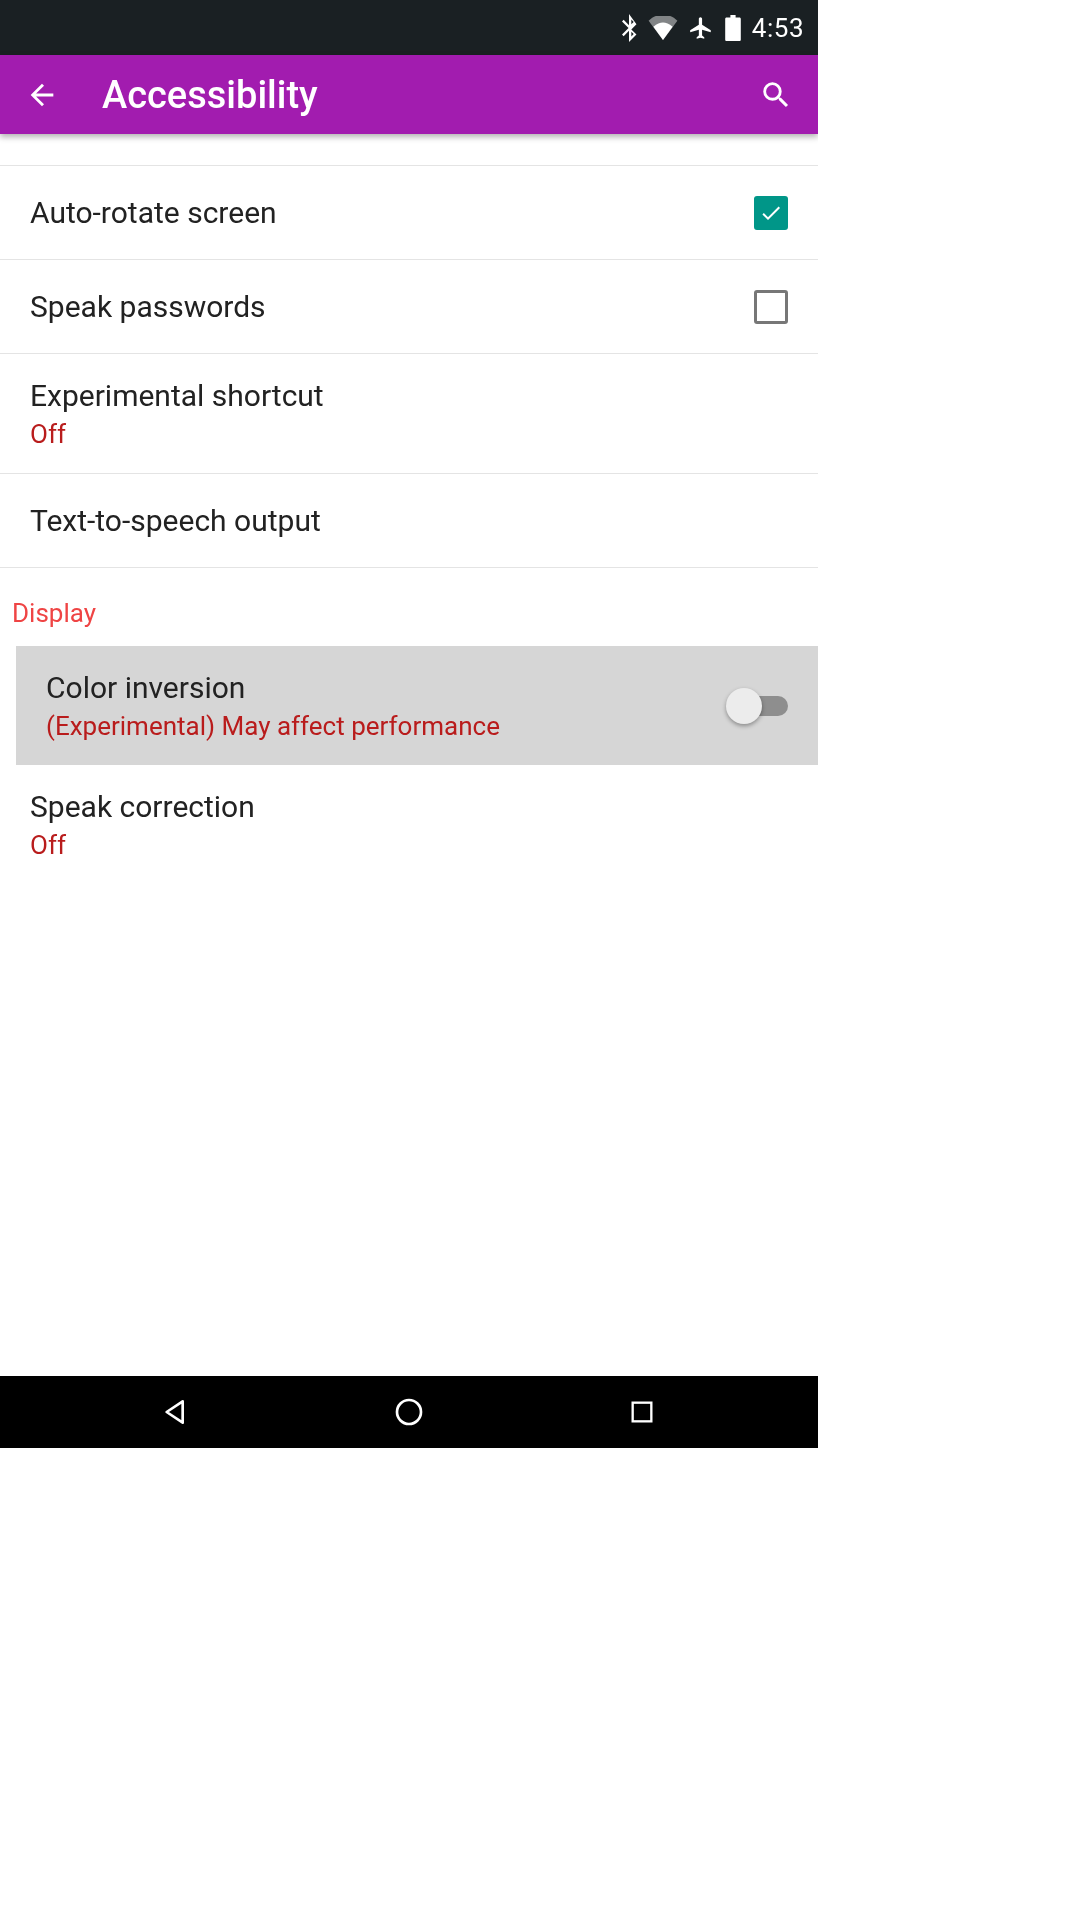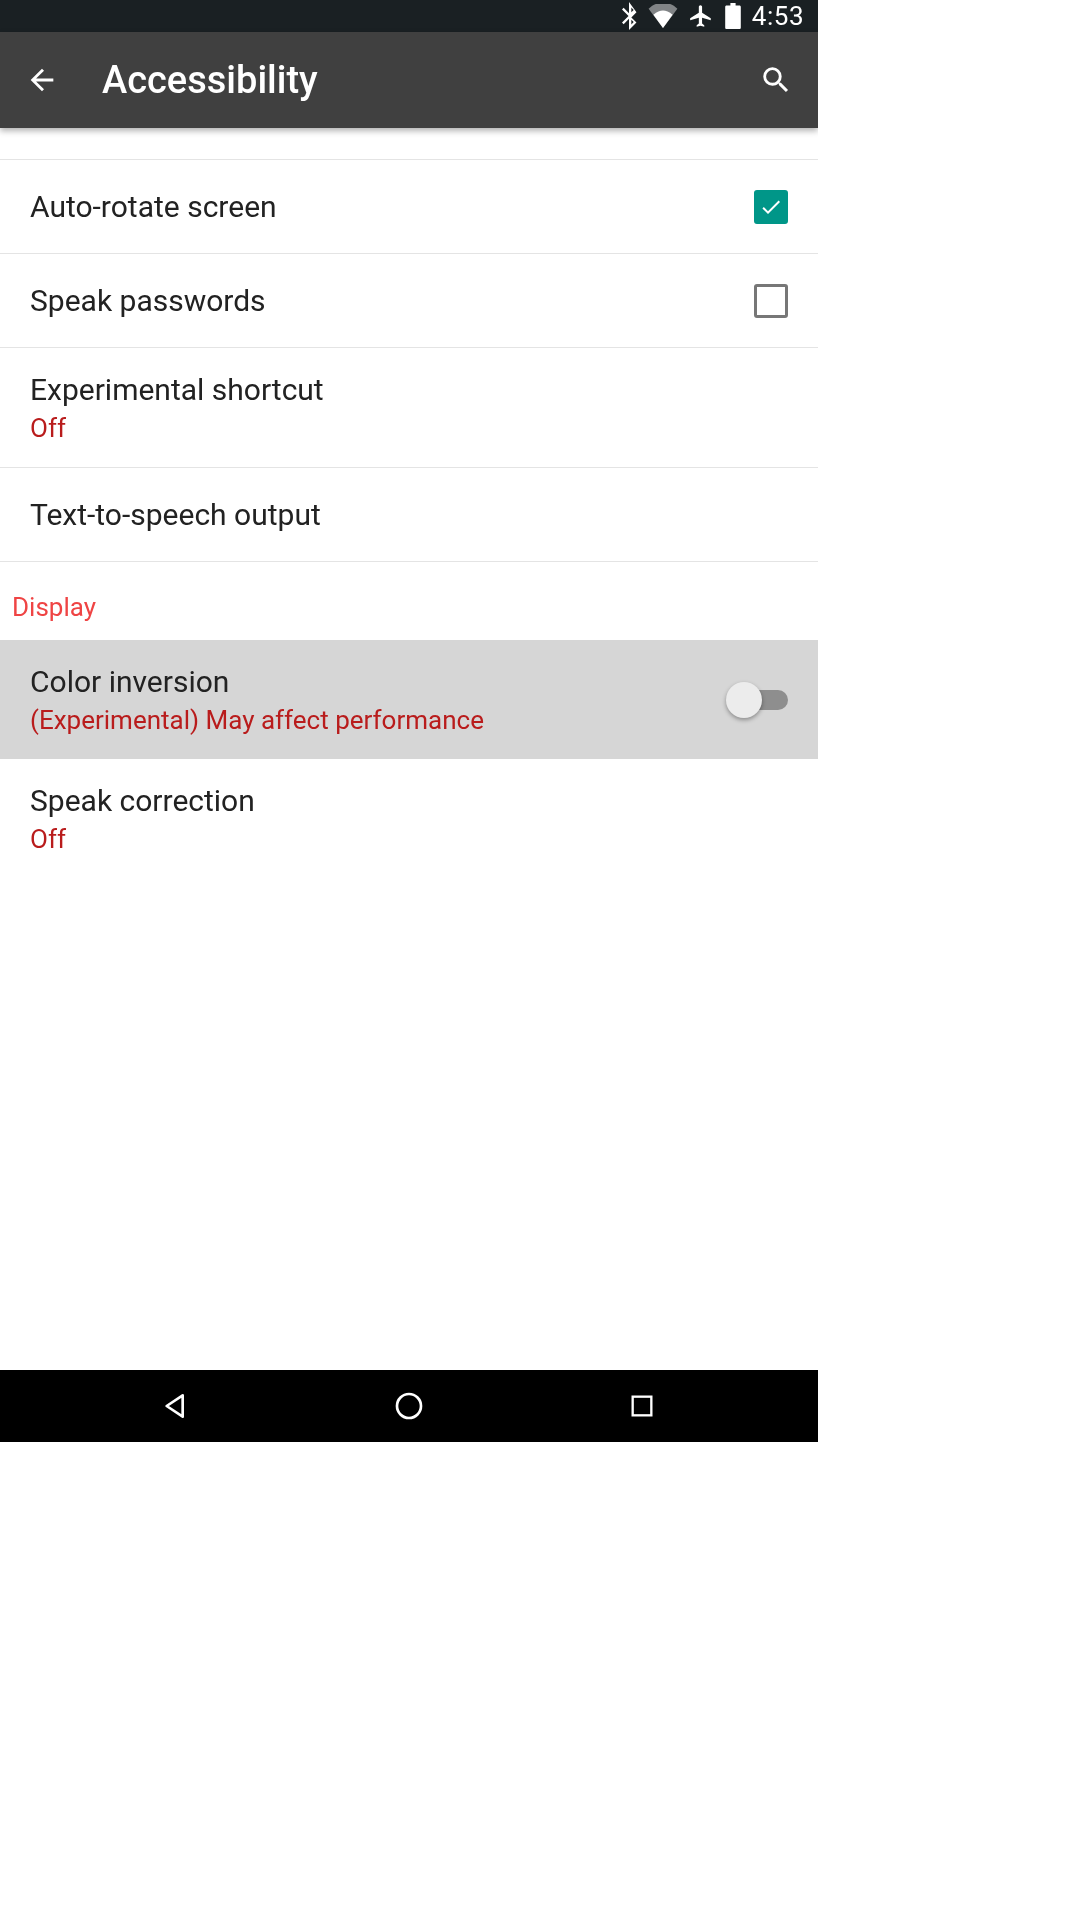--- a/index.html
+++ b/index.html
@@ -1,34 +1,34 @@
 <!DOCTYPE html>
 <html><head>
 <meta charset="utf-8">
 <style>
   * { box-sizing: border-box; margin: 0; padding: 0; }
   html, body { width: 818px; height: 1454px; font-family: Roboto, "Helvetica Neue", Arial, sans-serif; background: #fff; color: #222; }
   
   .status-bar {
-    height: 32px;
+    height: 55px;
     background: #1a2023;
     color: #fff;
     display: flex;
     justify-content: flex-end;
     align-items: center;
     padding: 0 14px;
     gap: 10px;
     font-size: 26px;
   }
   .status-bar .icon { display:inline-flex; }
   .status-bar .time { font-weight: 400; letter-spacing: 0.5px; }
   
   .app-bar {
-    height: 96px;
-    background: #404040;
+    height: 79px;
+    background: #a21caf;
     color: #fff;
     display: flex;
     align-items: center;
     padding: 8px 18px;
     box-shadow: 0 3px 6px rgba(0,0,0,0.3);
     position: relative;
     z-index: 2;
   }
   .app-bar .back-btn {
     width: 48px; height: 48px;
@@ -89,20 +89,21 @@
     padding: 30px 30px 18px 12px;
     font-size: 26px;
     font-weight: 400;
     color: #ef4444;
   }
   
   .row.highlight {
     background: #d6d6d6;
     border-bottom: none;
     border-radius: 0;
+    margin-left: 16px;
   }
   
   .switch {
     width: 62px; height: 36px;
     position: relative;
     flex-shrink:0;
   }
   .switch .track {
     position:absolute;
     left: 6px; right: 0;

